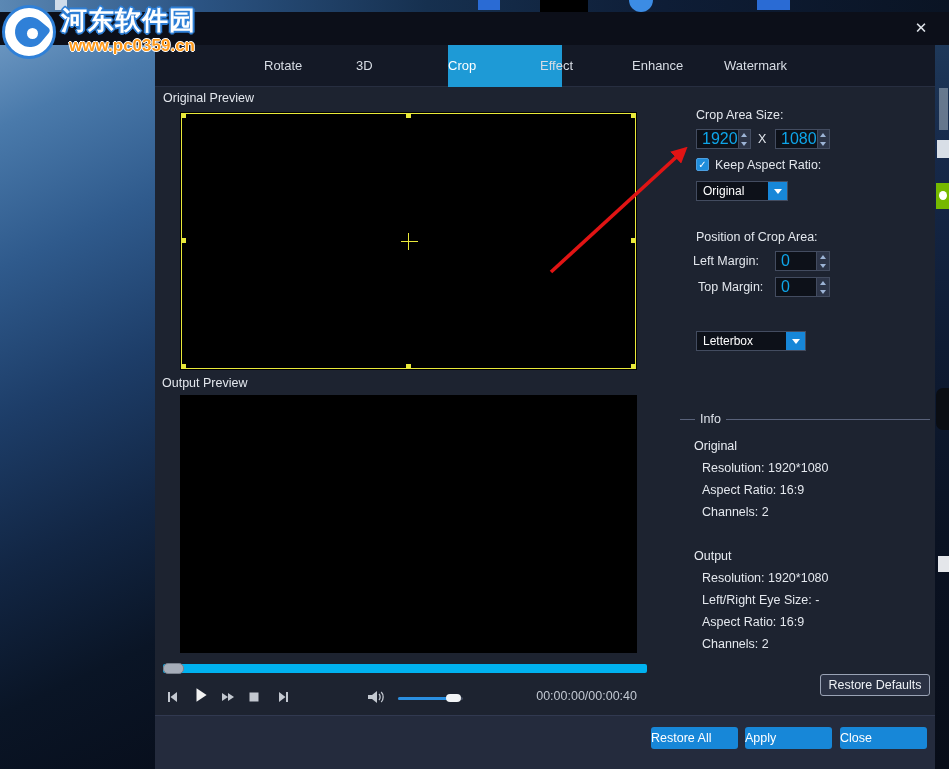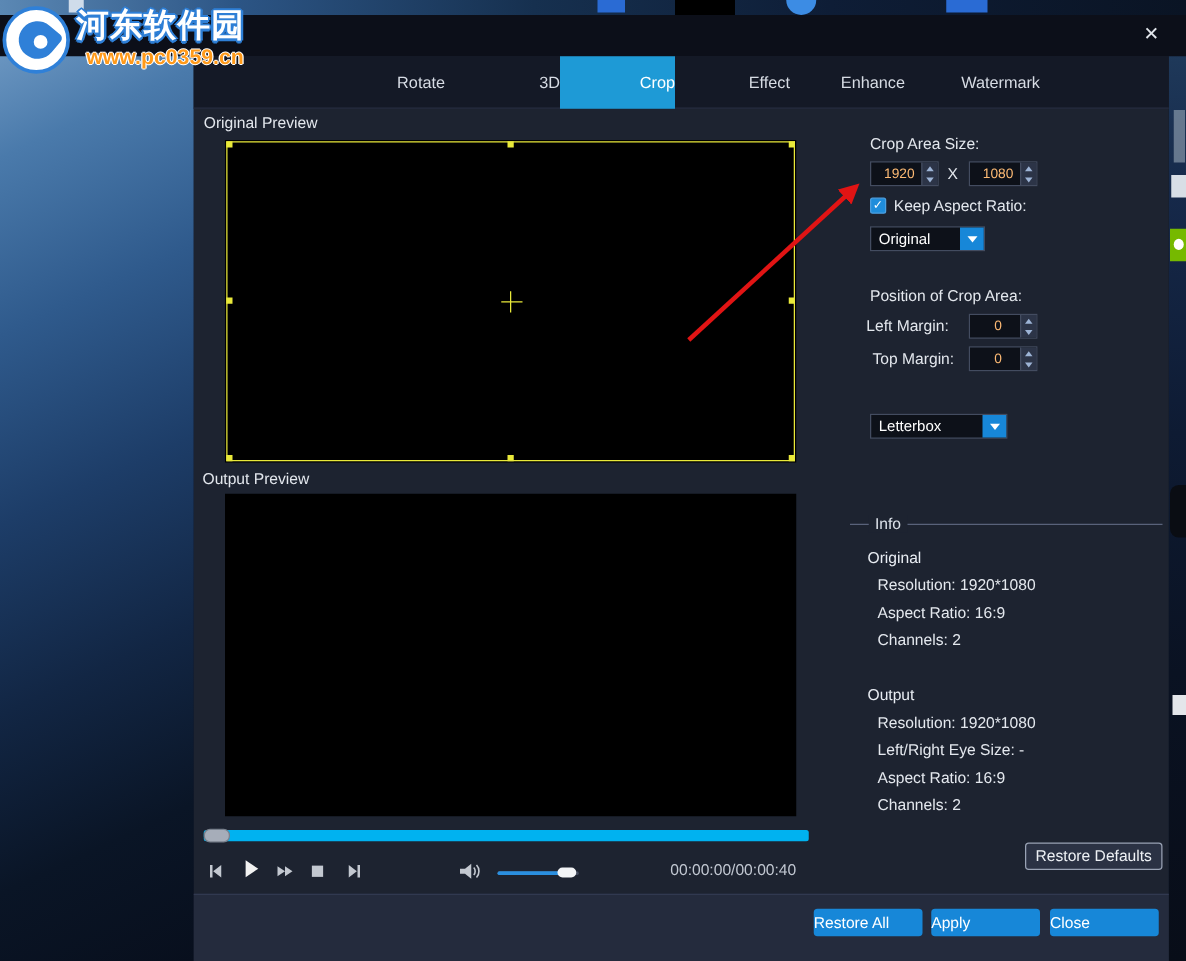--- a/index.html
+++ b/index.html
@@ -20,21 +20,21 @@
   
   .titlebar { left:0; top:12px; width:949px; height:33px; background:var(--titlebar-bg,#0c0f19); }
   .titlebar .title { position:absolute; left:25px; top:9px; color:#dfe3ea; }
   .close-btn { position:absolute; right:19px; top:7px; width:18px; height:18px; color:#e2e6ec;
                font-size:15px; line-height:18px; text-align:center; cursor:pointer; }
 
   
   .dialog { left:155px; top:45px; width:780px; height:724px; background:var(--dialog-bg,#1d2330); }
   .tabbar { position:absolute; left:0; top:0; width:780px; height:42px; background:var(--tabbar-bg,#141926);
             border-bottom:1px solid #272e40; }
-  .tab { position:absolute; top:0; height:42px; line-height:42px; text-align:right; color:#d7dce4;
+  .tab { position:absolute; top:0; height:42px; line-height:42px; text-align:left; color:#d7dce4;
          font-size:13px; cursor:pointer; }
   .tab.active { background:var(--active-tab-blue,#1e9ad6); color:#fff; }
 
   .section-label { position:absolute; color:#e3e7ed; }
   .video { position:absolute; left:25px; width:457px; height:258px; background:#000; }
   .crop-rect { position:absolute; inset:1px; border:1px solid var(--crop-yellow,#e9e93a); }
   .handle { position:absolute; width:5px; height:5px; background:var(--crop-yellow,#e9e93a); }
   .cross-h { position:absolute; left:50%; top:50%; width:17px; height:1px; margin:-0.5px 0 0 -8px;
              background:var(--crop-yellow,#e9e93a); }
   .cross-v { position:absolute; left:50%; top:50%; width:1px; height:17px; margin:-8px 0 0 -0.5px;
@@ -49,21 +49,21 @@
   .pbtn svg { display:block; width:100%; height:100%; }
   .time { position:absolute; left:360px; top:644px; width:122px; text-align:right; color:#c2c8d2; }
 
   .vol-track { position:absolute; left:243px; top:652px; width:65px; height:3px; background:#434b5e; border-radius:2px; cursor:pointer; }
   .vol-fill { position:absolute; left:0; top:0; height:3px; width:55px; background:#2a8fe0; border-radius:2px; }
   .vol-handle { position:absolute; left:48px; top:-3px; width:15px; height:8px; background:#f2f4f6; border-radius:4px; cursor:pointer; }
 
   
   .side-panel { position:absolute; left:508px; top:42px; width:272px; height:628px; }
   .spinner { position:absolute; width:55px; height:20px; background:#0d1119; border:1px solid #434c60; display:flex; cursor:text; }
-  .spin-val { flex:1; color:#fdba74; line-height:18px; padding-left:5px; font-size:11px;text-align:center; }
+  .spin-val { flex:1; color:#0ea5e9; line-height:18px; padding-left:5px; font-size:16px; }
   .spin-btns { width:13px; background:#2c3447; border-left:1px solid #434c60; display:flex; flex-direction:column; }
   .spin-up,.spin-down { flex:1; display:flex; align-items:center; justify-content:center; cursor:pointer; }
   .spin-up::after { content:""; border-left:3.5px solid transparent; border-right:3.5px solid transparent; border-bottom:4px solid #9db4d6; }
   .spin-down::after { content:""; border-left:3.5px solid transparent; border-right:3.5px solid transparent; border-top:4px solid #9db4d6; }
 
   .checkbox { position:absolute; width:13px; height:13px; background:#1f8ddb; border:1px solid #4d9fe0;
               border-radius:2px; color:#fff; font-size:10px; line-height:12px; text-align:center; cursor:pointer; }
   .dropdown { position:absolute; height:20px; background:#0d1119; border:1px solid #434c60; display:flex; cursor:pointer; }
   .dd-val { flex:1; color:#fff; line-height:18px; padding-left:6px; font-size:12px; }
   .dd-btn { width:19px; background:var(--accent-blue,#1787d8); display:flex; align-items:center; justify-content:center; }
@@ -120,21 +120,21 @@
 <div class="abs titlebar">
   <span class="title">Edit</span>
   <span class="close-btn">✕</span>
 </div>
 
 <div class="abs dialog">
 
   <div class="tabbar">
     <div class="tab" style="left:109px;width:92px">Rotate</div>
     <div class="tab" style="left:201px;width:92px">3D</div>
-    <div class="tab active" style="left:293px;width:92px">Crop</div>
+    <div class="tab active" style="left:293px;width:114px">Crop</div>
     <div class="tab" style="left:385px;width:92px">Effect</div>
     <div class="tab" style="left:477px;width:92px">Enhance</div>
     <div class="tab" style="left:569px;width:108px">Watermark</div>
   </div>
 
   <div class="section-label" style="left:8px;top:46px">Original Preview</div>
   <div class="video" style="top:67px">
     <div class="crop-rect">
       <span class="handle" style="left:-1px;top:-1px"></span>
       <span class="handle" style="left:50%;margin-left:-3px;top:-1px"></span>

